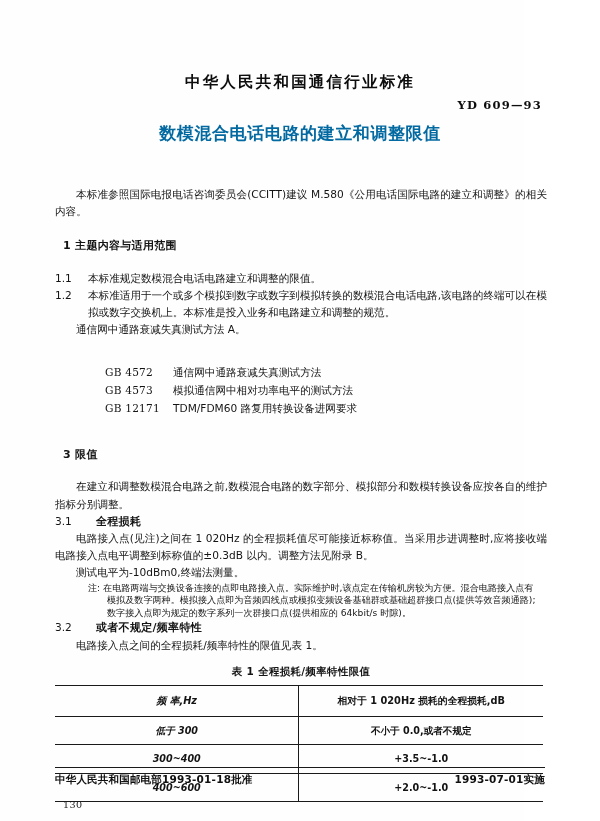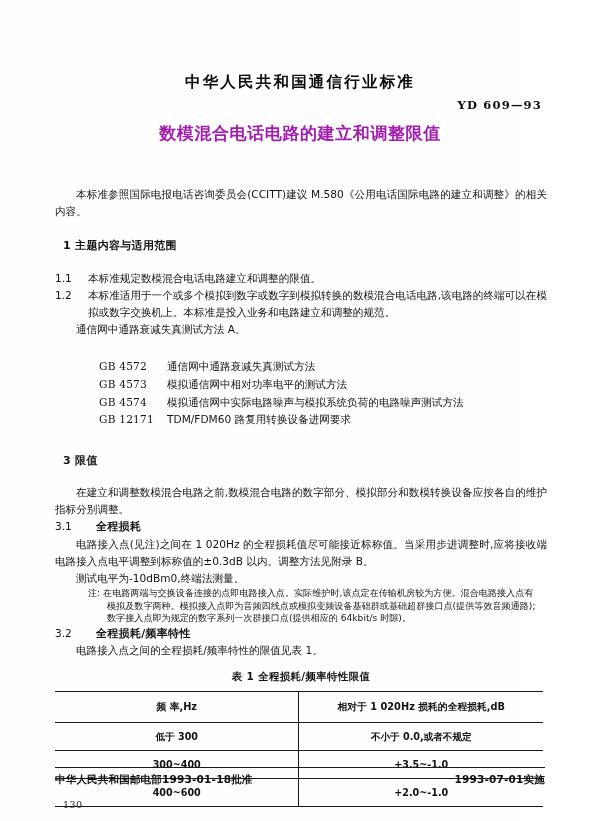--- a/index.html
+++ b/index.html
@@ -50,21 +50,21 @@
   }
   .doc-title {
     position: absolute;
     left: 0;
     top: 50px;
     width: 490px;
     text-align: center;
     font-size: 17px;
     font-weight: bold;
     letter-spacing: 0.6px;
-    color: #a21caf;
+    color: #0369a1;
     white-space: nowrap;
   }
 
   
   .body-area {
     position: absolute;
     left: 55px;
     top: 186px;
     width: 492px;
     font-size: 10.6px;
@@ -96,21 +96,21 @@
     padding-left: 33px;
     text-indent: -33px;
   }
   .num-para .lbl {
     display: inline-block;
     width: 33px;
     text-indent: 0;
   }
 
   .ref-list {
-    margin: 4px;
+    margin: 10px;
     padding-left: 40px;
   }
   .ref-row {
     display: flex;
     line-height: 17.6px;
   }
   .ref-code {
     width: 68px;
     flex: 0 0 68px;
     font-family: "DejaVu Serif", "Liberation Serif", serif;
@@ -160,21 +160,21 @@
     border-bottom: 1.1px solid #1a1a1a;
     padding: 6px 0 7px 0;
     font-size: 9.8px;
   }
   table.limits tbody td {
     border-bottom: 1.0px solid #1a1a1a;
   }
   table.limits tbody tr:last-child td {
     border-bottom: 1.6px solid #1a1a1a;
   }
-  table.limits .col-left  { width: 244px; border-right: 1.4px solid #1a1a1a; }
+  table.limits .col-left  { width: 244px; border-right: 1.4px solid #1a1a1a; font-style: italic; }
   table.limits .col-right { width: 244px; }
 
   
   .footer-rule {
     position: absolute;
     left: 55px;
     top: 767px;
     width: 490px;
     height: 0;
     border-top: 1.6px solid #1a1a1a;
@@ -241,24 +241,20 @@
     <div class="ref-list">
       <div class="ref-row">
         <span class="ref-code">GB 4572</span>
         <span class="ref-name">通信网中通路衰减失真测试方法</span>
       </div>
       <div class="ref-row">
         <span class="ref-code">GB 4573</span>
         <span class="ref-name">模拟通信网中相对功率电平的测试方法</span>
       </div>
       <div class="ref-row">
-        <span class="ref-code">GB 4574</span>
-        <span class="ref-name">模拟通信网中实际电路噪声与模拟系统负荷的电路噪声测试方法</span>
-      </div>
-      <div class="ref-row">
         <span class="ref-code">GB 12171</span>
         <span class="ref-name">TDM/FDM60 路复用转换设备进网要求</span>
       </div>
     </div>
 
     <div class="gap-lg"></div>
 
     <p class="sec-head">3  限值</p>
 
     <div class="gap-sm"></div>
@@ -272,21 +268,21 @@
     <p class="para indent">电路接入点(见注)之间在 1 020Hz 的全程损耗值尽可能接近标称值。当采用步进调整时,应将接收端电路接入点电平调整到标称值的±0.3dB 以内。调整方法见附录 B。</p>
     <p class="para indent">测试电平为-10dBm0,终端法测量。</p>
 
     <div class="note-block">
       <div class="note-line first">注: 在电路两端与交换设备连接的点即电路接入点。实际维护时,该点定在传输机房较为方便。混合电路接入点有</div>
       <div class="note-line cont">模拟及数字两种。模拟接入点即为音频四线点或模拟变频设备基础群或基础超群接口点(提供等效音频通路);</div>
       <div class="note-line cont">数字接入点即为规定的数字系列一次群接口点(提供相应的 64kbit/s 时隙)。</div>
     </div>
 
     <p class="num-para">
-      <span class="lbl">3.2</span><span class="sec-head" style="display:inline">全程损耗/频率特性</span>
+      <span class="lbl">3.2</span><span class="sec-head" style="display:inline">或者不规定/频率特性</span>
     </p>
 
     <p class="para indent">电路接入点之间的全程损耗/频率特性的限值见表 1。</p>
 
     <div class="gap-sm"></div>
 
     <p class="table-caption">表 1  全程损耗/频率特性限值</p>
 
     <table class="limits">
       <thead>

